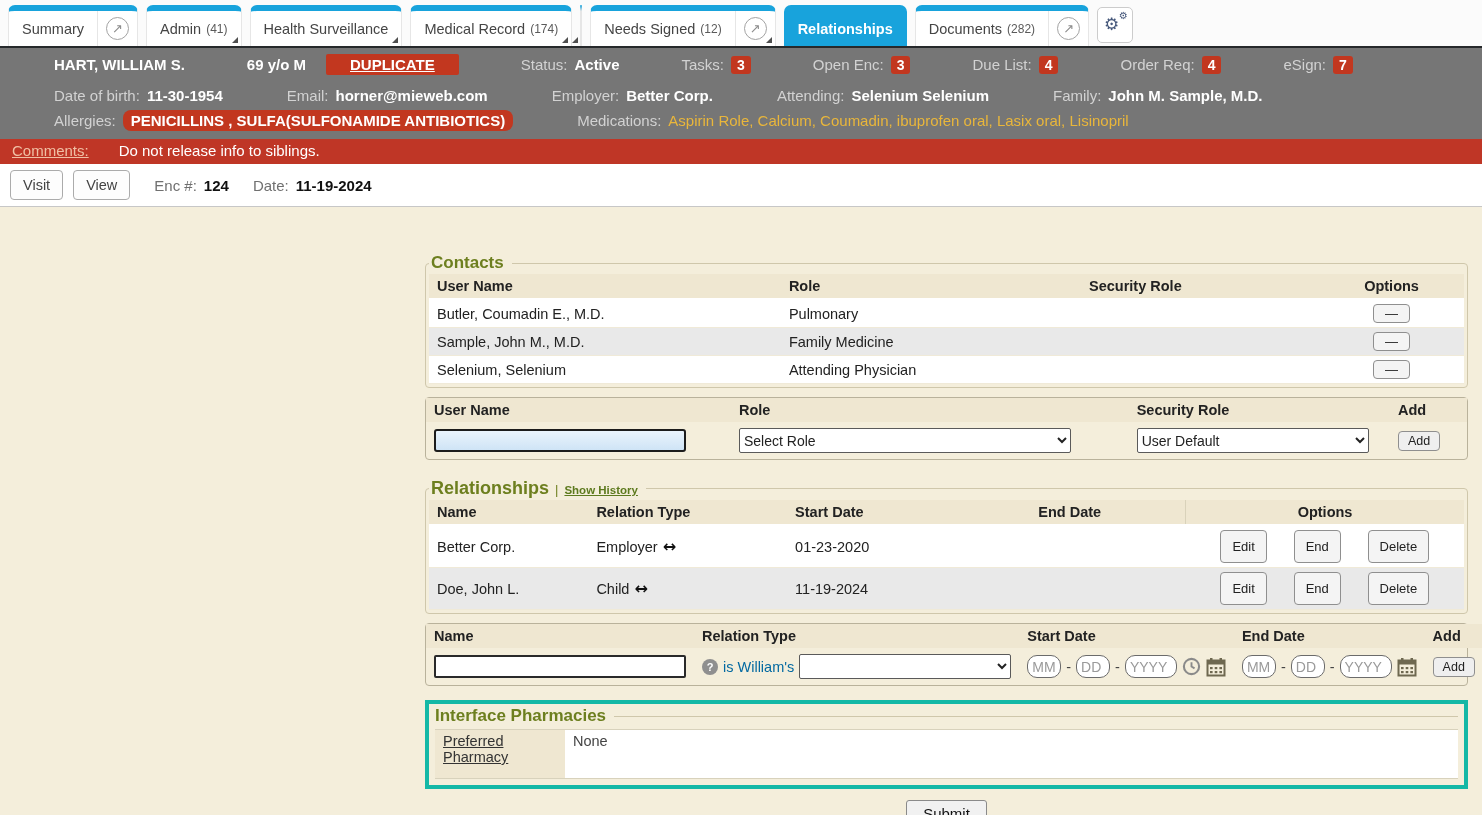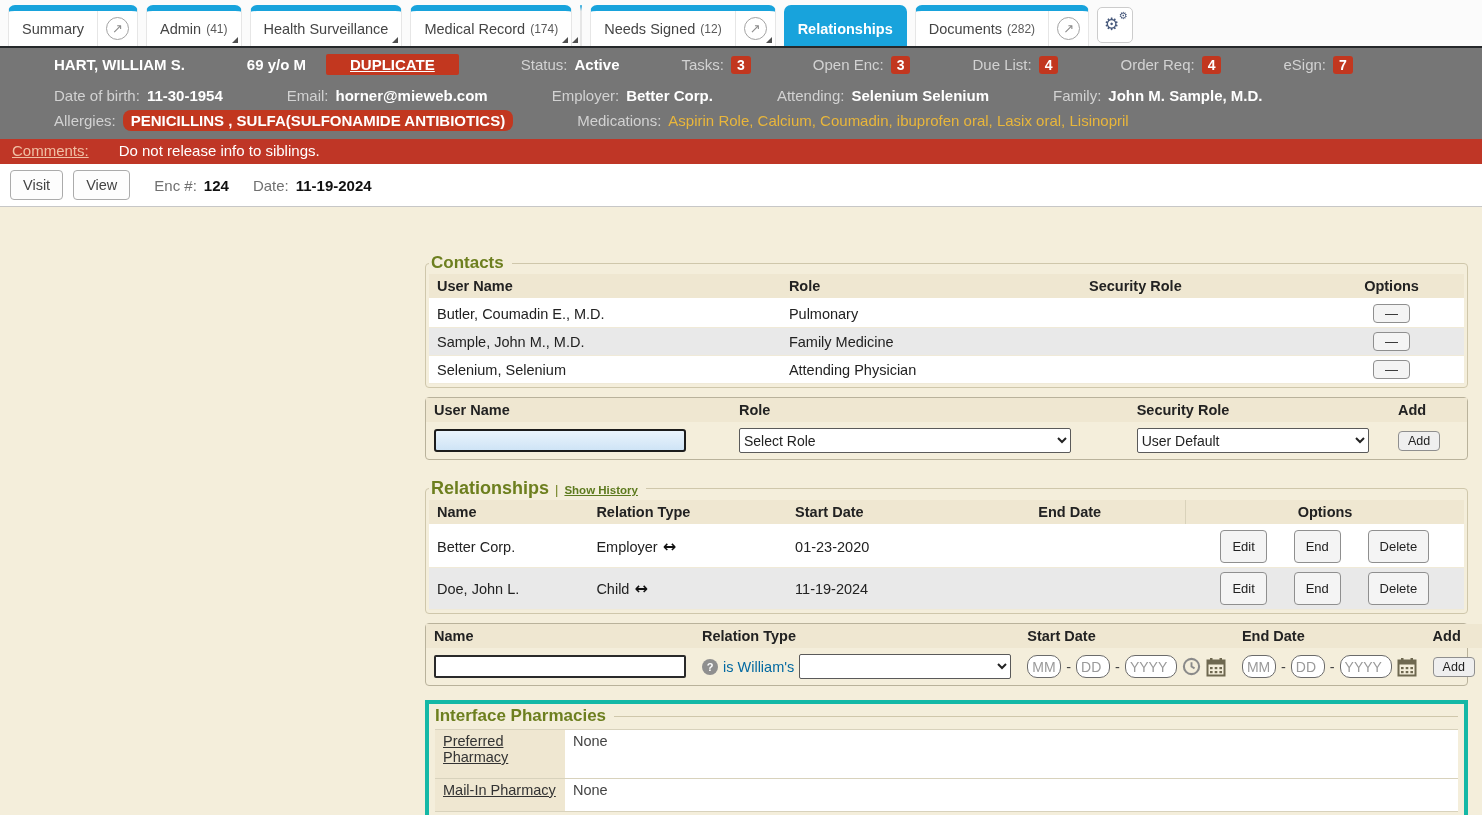--- a/index.html
+++ b/index.html
@@ -503,24 +503,20 @@
   <div class="pharm">
     <div class="pharm-title">
         <span>Interface Pharmacies</span>
       </div>
     <table class="pharm-grid">
       <tbody>
           <tr>
         <td class="ph-label"><a>Preferred Pharmacy</a></td>
         <td class="ph-value">None</td>
       </tr>
-      <tr>
-        <td class="ph-label"><a>Mail-In Pharmacy</a></td>
-        <td class="ph-value">None</td>
-      </tr>
     </tbody>
       </table>
   </div>
 
   <div class="submit-row">
     <button class="submit-btn">Submit</button>
   </div>
 
 </div>
 

